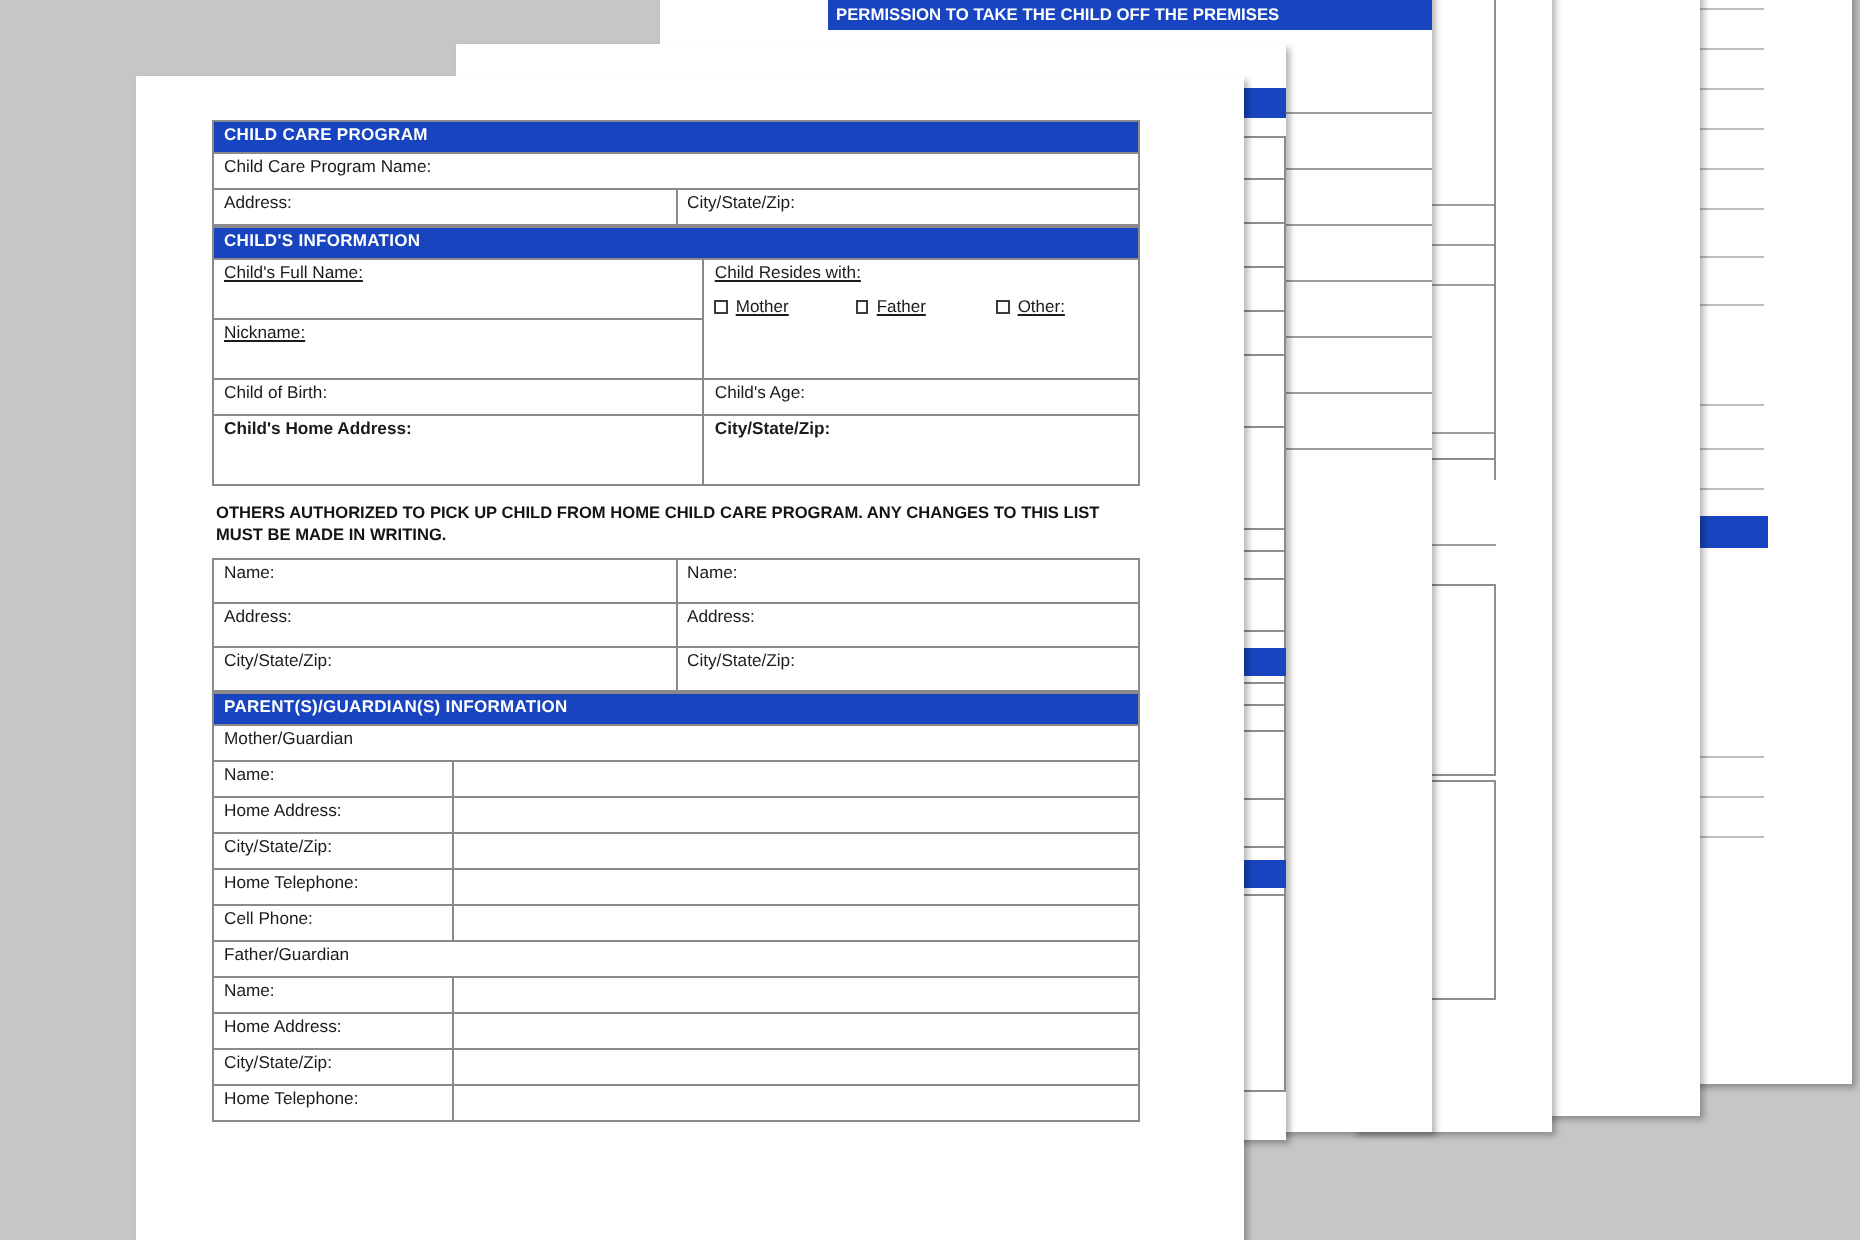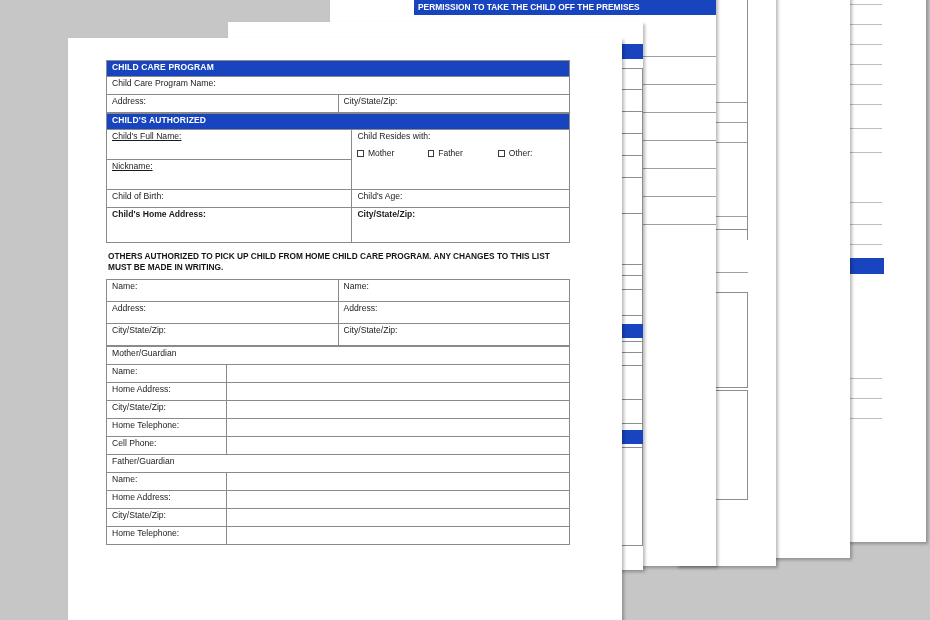--- a/index.html
+++ b/index.html
@@ -85,21 +85,21 @@
   }
   td.bluehdr{
     background:#1845bf;color:#fff;font-weight:bold;font-size:8.5px;
     letter-spacing:.15px;padding:1px 0 2px 5px;border:1px solid #1845bf;
     height:11px;
   }
   .h13{height:13px;}
   .h17{height:17px;}
   .h25{height:25px;text-decoration:underline;}
   .h30{height:30px;font-weight:bold;}
-  .resides{padding-top:6px;}
+  .resides{padding-top:6px;text-decoration:underline;}
   .chkrow{margin-top:7px;display:flex;gap:0;}
   .chkrow .opt{width:33.3%;font-size:8.5px;white-space:nowrap;}
   .chkbox{
     display:inline-block;width:6.5px;height:6.5px;border:1px solid #3a3a3a;
     box-sizing:border-box;margin-right:4px;vertical-align:-1px;
   }
   .note{
     font-size:8.3px;font-weight:bold;color:#141414;line-height:1.32;
     margin:8px 0 6px 2px;
   }
@@ -238,21 +238,21 @@
       </tbody>
         </table>
 
       <table class="fm" style="border-top:none;">
         <colgroup>
             <col style="width:53%">
             <col style="width:47%">
           </colgroup>
         <tbody>
             <tr>
-              <td class="bluehdr" colspan="2">CHILD'S AUTHORIZED</td>
+              <td class="bluehdr" colspan="2">CHILD'S INFORMATION</td>
             </tr>
         <tr>
           <td class="h25">Child's Full Name:</td>
           <td rowspan="2" class="resides">
             <div>Child Resides with:</div>
             <div class="chkrow">
               <div class="opt"><span class="chkbox"></span><span>Mother</span></div>
               <div class="opt"><span class="chkbox"></span><span>Father</span></div>
               <div class="opt"><span class="chkbox"></span><span>Other:</span></div>
             </div>
@@ -294,20 +294,23 @@
         </tr>
       </tbody>
         </table>
 
       <table class="fm" style="border-top:none;">
         <colgroup>
             <col style="width:26%">
             <col style="width:74%">
           </colgroup>
         <tbody>
+            <tr>
+              <td class="bluehdr" colspan="2">PARENT(S)/GUARDIAN(S) INFORMATION</td>
+            </tr>
         <tr>
               <td class="h13" colspan="2">Mother/Guardian</td>
             </tr>
 
         <tr>
               <td class="h13">Name:</td>
               <td class="h13"></td>
             </tr>
         <tr>
               <td class="h13">Home Address:</td>

